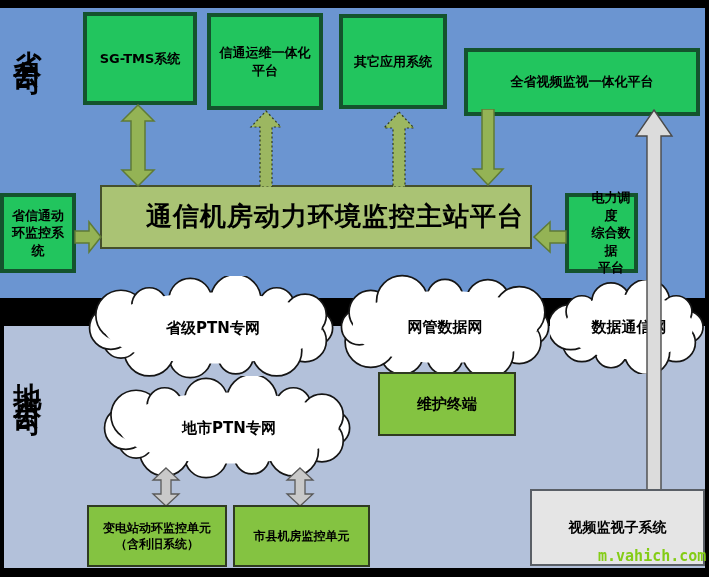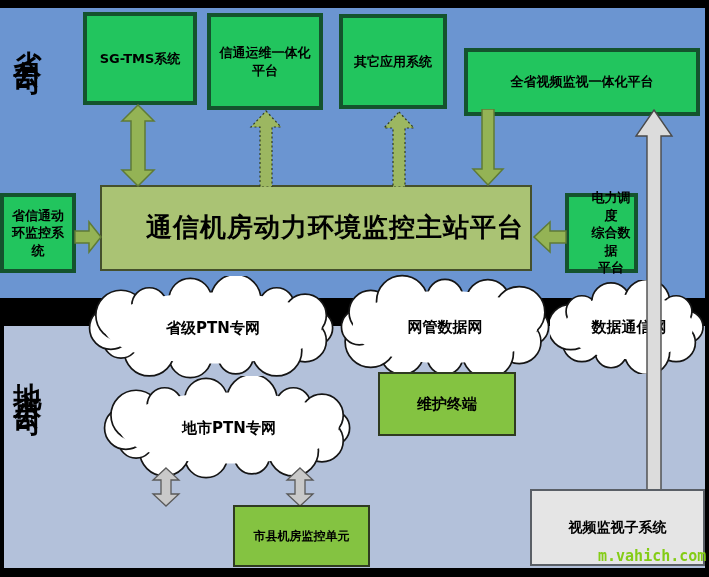--- a/index.html
+++ b/index.html
@@ -28,21 +28,21 @@
   .blue-box{background:#22c55e;border:4px solid #14532d;font-size:13px;}
   .green-main{background:#aac374;border:2px solid #45502c;font-size:26px;letter-spacing:1px;}
   .green-bright{background:#84c341;border:2px solid #2f3b21;font-size:12px;}
   .gray-box{background:#e5e5e5;border:2px solid #5a5f66;font-size:14px;}
 
   .box-sgtms{left:83px;top:12px;width:114px;height:93px;}
   .box-xintong{left:207px;top:13px;width:116px;height:97px;}
   .box-qita{left:339px;top:14px;width:108px;height:95px;}
   .box-quansheng{left:464px;top:12px;width:236px;height:68px;margin-top:36px;}
   .box-shengxintong{left:0px;top:193px;width:76px;height:80px;font-size:13px;}
-  .box-main{left:100px;top:185px;width:432px;height:86px;padding-left:38px;}
+  .box-main{left:100px;top:185px;width:432px;height:64px;padding-left:38px;}
   .box-dianli{left:565px;top:193px;width:73px;height:80px;font-size:13px;padding-left:19px;}
   .box-weihu{left:378px;top:372px;width:138px;height:64px;font-size:15px;z-index:6;}
   .box-biandian{left:87px;top:505px;width:140px;height:62px;z-index:6;}
   .box-shixian{left:233px;top:505px;width:137px;height:62px;z-index:6;}
   .box-video{left:530px;top:489px;width:175px;height:77px;z-index:6;}
 
   .cloud{position:absolute;z-index:4;}
   .cloud svg{position:absolute;left:0;top:0;}
   .cloud-label{
     position:absolute;left:0;top:0;width:100%;height:100%;
@@ -156,20 +156,22 @@
         <circle cx="103.0447404530666" cy="23.571102080778022" r="21.294" fill="#ffffff" stroke="#151515" stroke-width="1.7"></circle>
         <circle cx="148.95525954693338" cy="23.571102080778022" r="25.116" fill="#ffffff" stroke="#151515" stroke-width="1.7"></circle>
         <circle cx="190.31920795974693" cy="29.20179397123225" r="17.472" fill="#ffffff" stroke="#151515" stroke-width="1.7"></circle>
         <circle cx="218.94394841281354" cy="39.347950167332" r="21.294" fill="#ffffff" stroke="#151515" stroke-width="1.7"></circle>
         <ellipse cx="126" cy="52" rx="109.62" ry="35.620000000000005" fill="#ffffff"></ellipse>
       </svg>
     <div class="cloud-label">地市PTN专网</div>
   </div>
 
   <div class="node green-bright box-weihu">维护终端</div>
+  <div class="node green-bright box-biandian">变电站动环监控单元
+（含利旧系统）</div>
   <div class="node green-bright box-shixian">市县机房监控单元</div>
   <div class="node gray-box box-video">视频监视子系统</div>
 
   <svg class="arrow" style="left:118px;top:104px" width="40" height="83" viewBox="0 0 40 83">
     <path d="M20,1 L36,17 L27,17 L27,66 L36,66 L20,82 L4,66 L13,66 L13,17 L4,17 Z" fill="#94b355" stroke="#5f7b36" stroke-width="1.5"></path>
   </svg>
 
   <svg class="arrow" style="left:248px;top:110px" width="36" height="77" viewBox="0 0 36 77">
     <path d="M18,1 L33,17 L24,17 L24,77 L12,77 L12,17 L3,17 Z" fill="#9cb761" stroke="#2e3a20" stroke-width="1.2" stroke-dasharray="2,2.5"></path>
   </svg>

